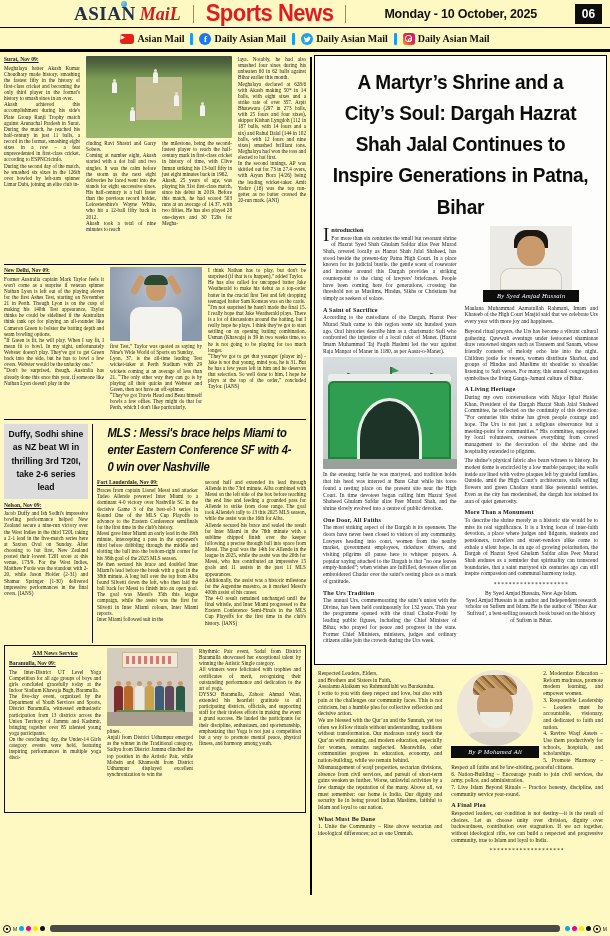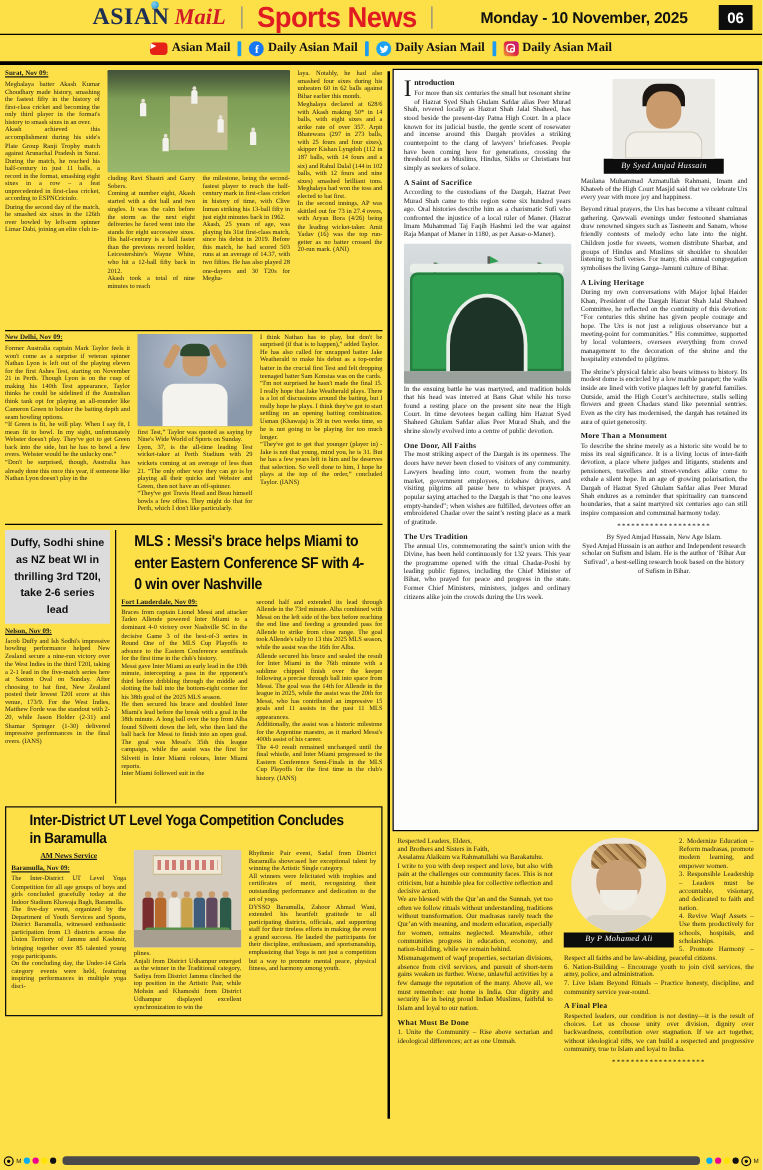--- a/index.html
+++ b/index.html
@@ -1,17 +1,17 @@
 <!DOCTYPE html>
 <html><head>
 <meta charset="utf-8">
 <style>
   * { margin:0; padding:0; box-sizing:border-box; }
   html,body { background:#e9e9e9; }
-  .page { position:relative; width:610px; height:936px; background:#fde047; margin:0 auto;
+  .page { position:relative; width:610px; height:936px; background:#fef9c3; margin:0 auto;
           font-family:"Liberation Serif", serif; color:#1a1a1a; overflow:hidden; }
 
   
   .masthead { position:absolute; top:0; left:0; right:0; height:54px; }
   .m-row1 { height:27px; display:flex; align-items:center; padding:0 6px; }
   .logo { position:relative; margin-left:68px; white-space:nowrap; }
   .lg-asian { font-family:"Liberation Serif",serif; font-weight:bold; font-size:19px; color:#203055; letter-spacing:.5px; }
   .lg-mail { font-family:"Liberation Serif",serif; font-weight:bold; font-style:italic; font-size:18px; color:#d01c24; }
   .globe { position:absolute; left:47px; top:-2px; width:6px; height:6px; border-radius:50%;
            background:radial-gradient(circle at 35% 35%, #7fd0f2, #1d8fd0); display:block; }
@@ -47,21 +47,21 @@
   .byline-bar { background:#0d0d0d; color:#fff; font-style:italic; font-size:6.5px; text-align:center;
                 padding:2px 0; letter-spacing:.3px; }
 
   
   .left-sec { position:absolute; left:0; top:55px; width:309px; height:866px; padding:1px 3px 0 4px; overflow:hidden; }
   .main-div { position:absolute; left:310px; top:57px; width:2px; height:838px; background:#000; }
 
   .art h1,.art h2 { text-align:center; }
   .hl-ranji { font-size:17px; line-height:1.3; margin:3px 0 3px; }
   .hl-ashes { font-size:15.5px; line-height:1.35; margin:2px 0 3px; }
-  .hl-mls { font-size:12.5px; line-height:1.35; margin:1px 0 3px; }
+  .hl-mls { font-size:12.5px; line-height:1.35; margin:1px 0 3px;font-style:italic; }
   .hl-yoga { font-size:12px; line-height:1.2; margin:1px 0 2px; }
 
   .lbody { font-size:5.2px; line-height:1.18; }
   .lbody .dateline { font-size:5.6px; }
 
   .r-body { display:flex; gap:6px; height:206px; overflow:hidden; }
   .rc1 { width:76px; }
   .rmid { width:146px; }
   .rmidcols { display:flex; gap:6px; height:120px; overflow:hidden; margin-top:2px; }
   .rmc { flex:1; }
@@ -174,21 +174,21 @@
   <header class="masthead">
     <div class="m-row1">
       <div class="logo">
         <span class="lg-asian">ASIAN</span>
         <span class="lg-mail">MaiL</span>
         <i class="globe"></i>
       </div>
       <div class="vbar"></div>
       <div class="sports">Sports News</div>
       <div class="vbar"></div>
-      <div class="mdate">Monday - 10 November, 2025</div>
+      <div class="mdate">Monday - 10 October, 2025</div>
       <div class="pageno">06</div>
     </div>
     <div class="m-line1"></div>
     <div class="m-row2">
       <span class="soc">
         <span class="ic-yt">▶</span>
         <span class="soc-label">Asian Mail</span>
       </span>
       <span class="sep"></span>
       <span class="soc">
@@ -306,21 +306,20 @@
             <p class="flow">second half and extended its lead through Allende in the 73rd minute. Alba combined with Messi on the left side of the box before reaching the end line and feeding a grounded pass for Allende to strike from close range. The goal took Allende's tally to 13 this 2025 MLS season, while the assist was the 16th for Alba.
 Allende secured his brace and sealed the result for Inter Miami in the 76th minute with a sublime chipped finish over the keeper following a precise through ball into space from Messi. The goal was the 14th for Allende in the league in 2025, while the assist was the 20th for Messi, who has contributed an impressive 15 goals and 11 assists in the past 11 MLS appearances.
 Additionally, the assist was a historic milestone for the Argentine maestro, as it marked Messi's 400th assist of his career.
 The 4-0 result remained unchanged until the final whistle, and Inter Miami progressed to the Eastern Conference Semi-Finals in the MLS Cup Playoffs for the first time in the club's history. (IANS)</p>
           </div>
         </div>
       </article>
     </div>
 
     <article class="yoga lbody">
-      <h2 class="hl-yoga"><span class="hl-inner">Inter-District UT Level Yoga Competition Concludes in Baramulla</span></h2>
       <div class="y-cols">
         <div class="yc1">
           <p class="y-byline">AM News Service</p>
           <p class="dateline">Baramulla, Nov 09:</p>
           <p class="flow">The Inter-District UT Level Yoga Competition for all age groups of boys and girls concluded gracefully today at the Indoor Stadium Khawaja Bagh, Baramulla.
 The five-day event, organized by the Department of Youth Services and Sports, District Baramulla, witnessed enthusiastic participation from 13 districts across the Union Territory of Jammu and Kashmir, bringing together over 85 talented young yoga participants.
 On the concluding day, the Under-14 Girls category events were held, featuring inspiring performances in multiple yoga disci-</p>
         </div>
         <div class="ymid">
           <div class="photo ph-yoga">
@@ -343,20 +342,21 @@
 All winners were felicitated with trophies and certificates of merit, recognizing their outstanding performance and dedication to the art of yoga.
 DYSSO Baramulla, Zahoor Ahmad Wani, extended his heartfelt gratitude to all participating districts, officials, and supporting staff for their tireless efforts in making the event a grand success. He lauded the participants for their discipline, enthusiasm, and sportsmanship, emphasizing that Yoga is not just a competition but a way to promote mental peace, physical fitness, and harmony among youth.</p>
         </div>
       </div>
     </article>
   </section>
 
   <section class="right-sec">
 
     <article class="dargah rbody">
+      <h1 class="hl-dargah"><span class="hl-inner">A Martyr’s Shrine and a City’s Soul: Dargah Hazrat Shah Jalal Continues to Inspire Generations in Patna, Bihar</span></h1>
       <div class="d-cols">
         <div class="dc">
           <h4 class="drophead">Introduction</h4>
           <p class="flow para">For more than six centuries the small but resonant shrine of Hazrat Syed Shah Ghulam Safdar alias Peer Murad Shah, revered locally as Hazrat Shah Jalal Shaheed, has stood beside the present-day Patna High Court. In a place known for its judicial bustle, the gentle scent of rosewater and incense around this Dargah provides a striking counterpoint to the clang of lawyers’ briefcases. People have been coming here for generations, crossing the threshold not as Muslims, Hindus, Sikhs or Christians but simply as seekers of solace.</p>
           <h4 class="subhead">A Saint of Sacrifice</h4>
           <p class="flow para">According to the custodians of the Dargah, Hazrat Peer Murad Shah came to this region some six hundred years ago. Oral histories describe him as a charismatic Sufi who confronted the injustice of a local ruler of Maner. (Hazrat Imam Muhammad Taj Faqih Hashmi led the war against Raja Manpat of Maner in 1180, as per Aasar-o-Maner).</p>
           <div class="photo ph-mosque">
             <i class="flag1"></i>
             <i class="flag2"></i>
             <i class="flag3"></i>

